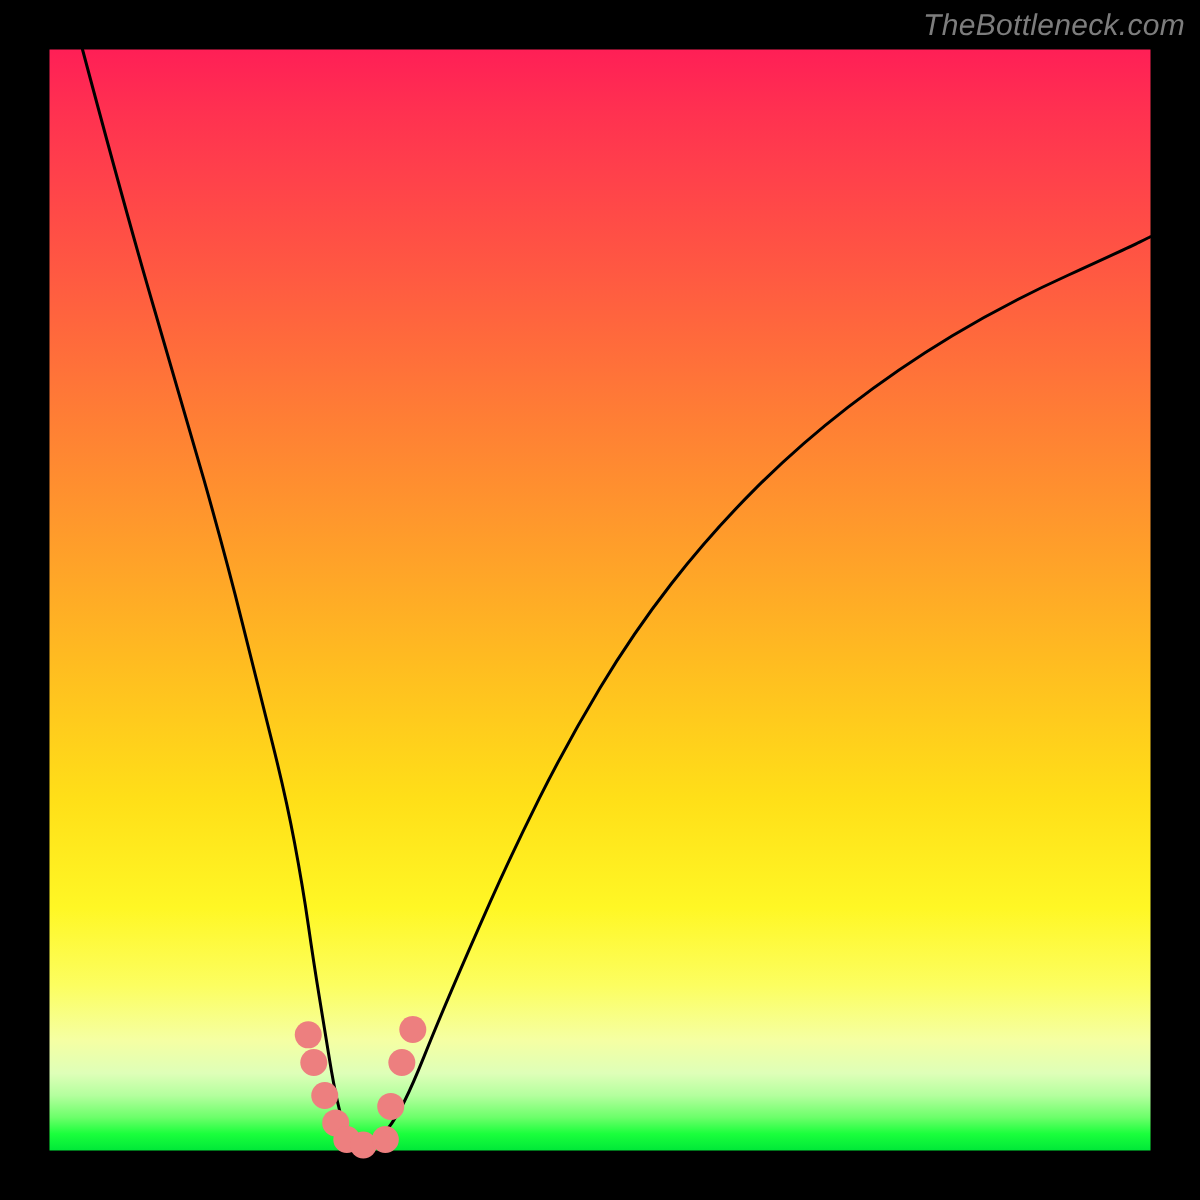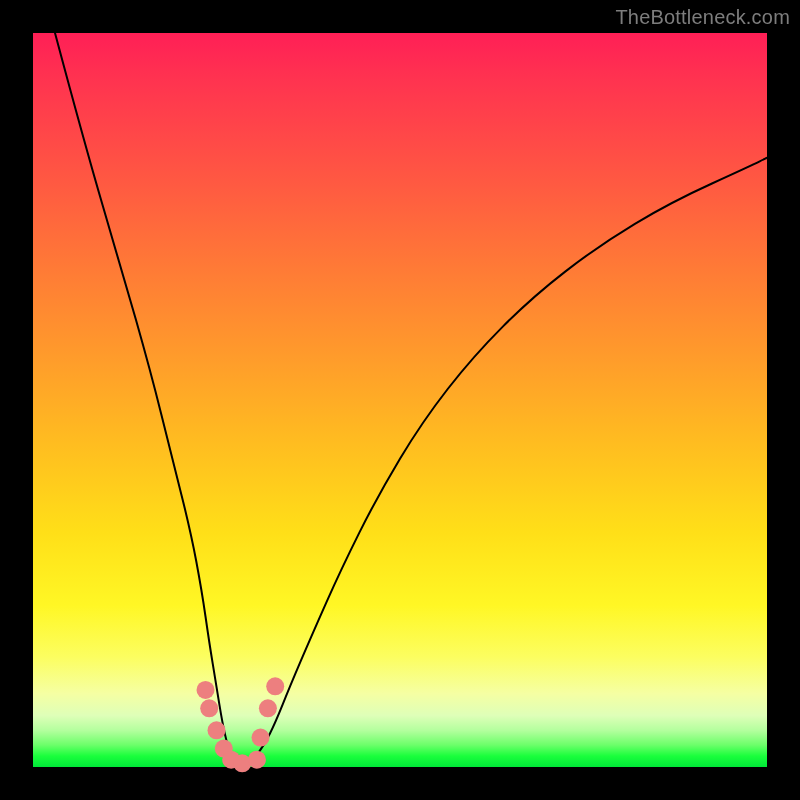--- a/index.html
+++ b/index.html
@@ -11,20 +11,21 @@
     background: #000;
     font-family: Arial, Helvetica, sans-serif;
   }
   .frame {
     position: absolute;
     left: 0;
     top: 0;
     width: 800px;
     height: 800px;
     background: #000;
+    font-style: italic;
   }
   .plot {
     position: absolute;
     left: 33px;
     top: 33px;
     width: 734px;
     height: 734px;
     
     background: linear-gradient(
       to bottom,

